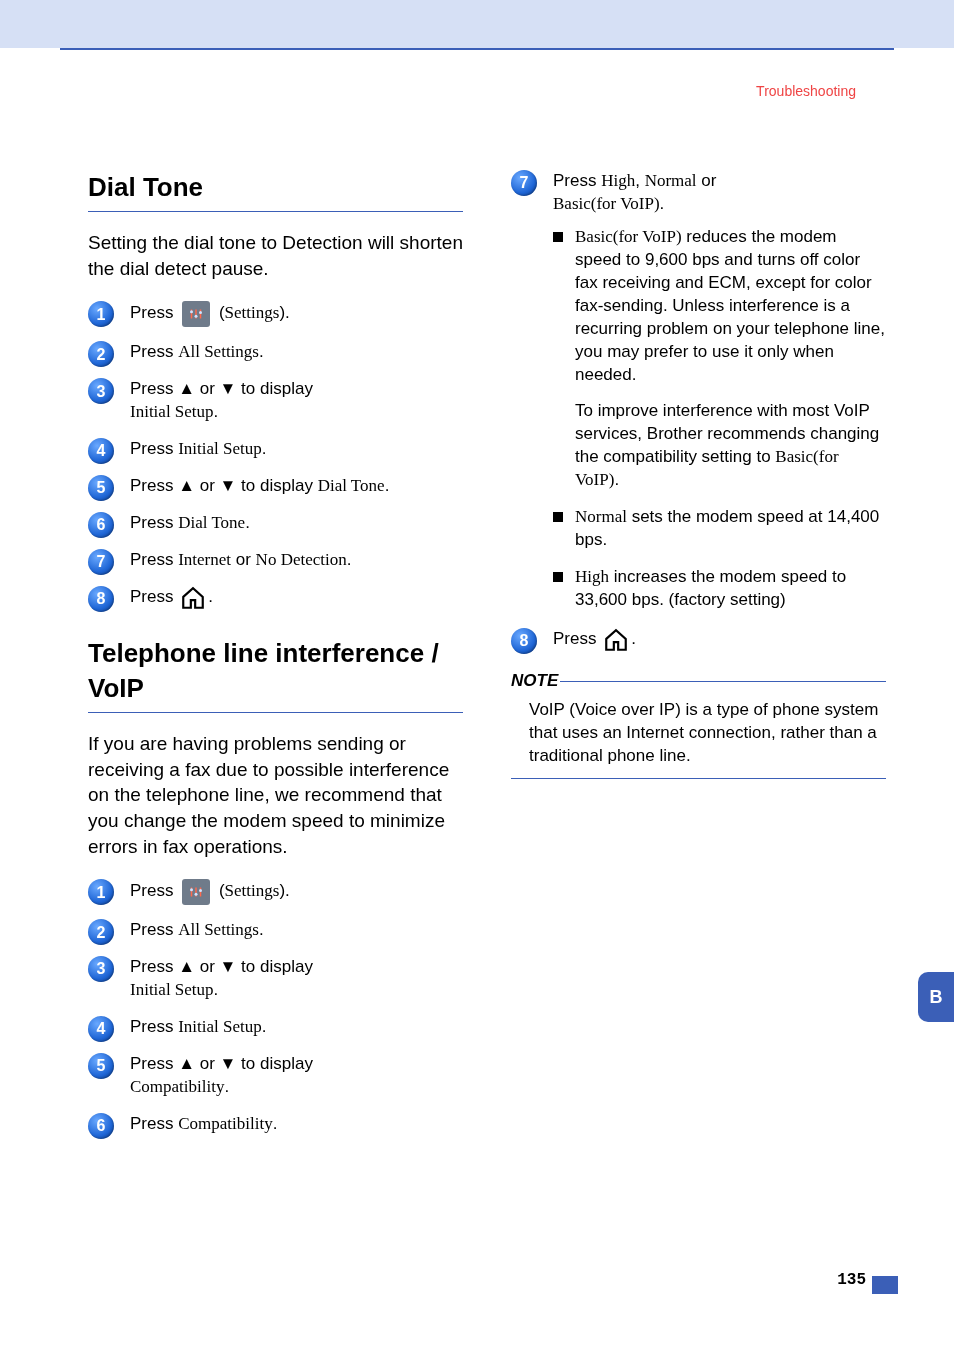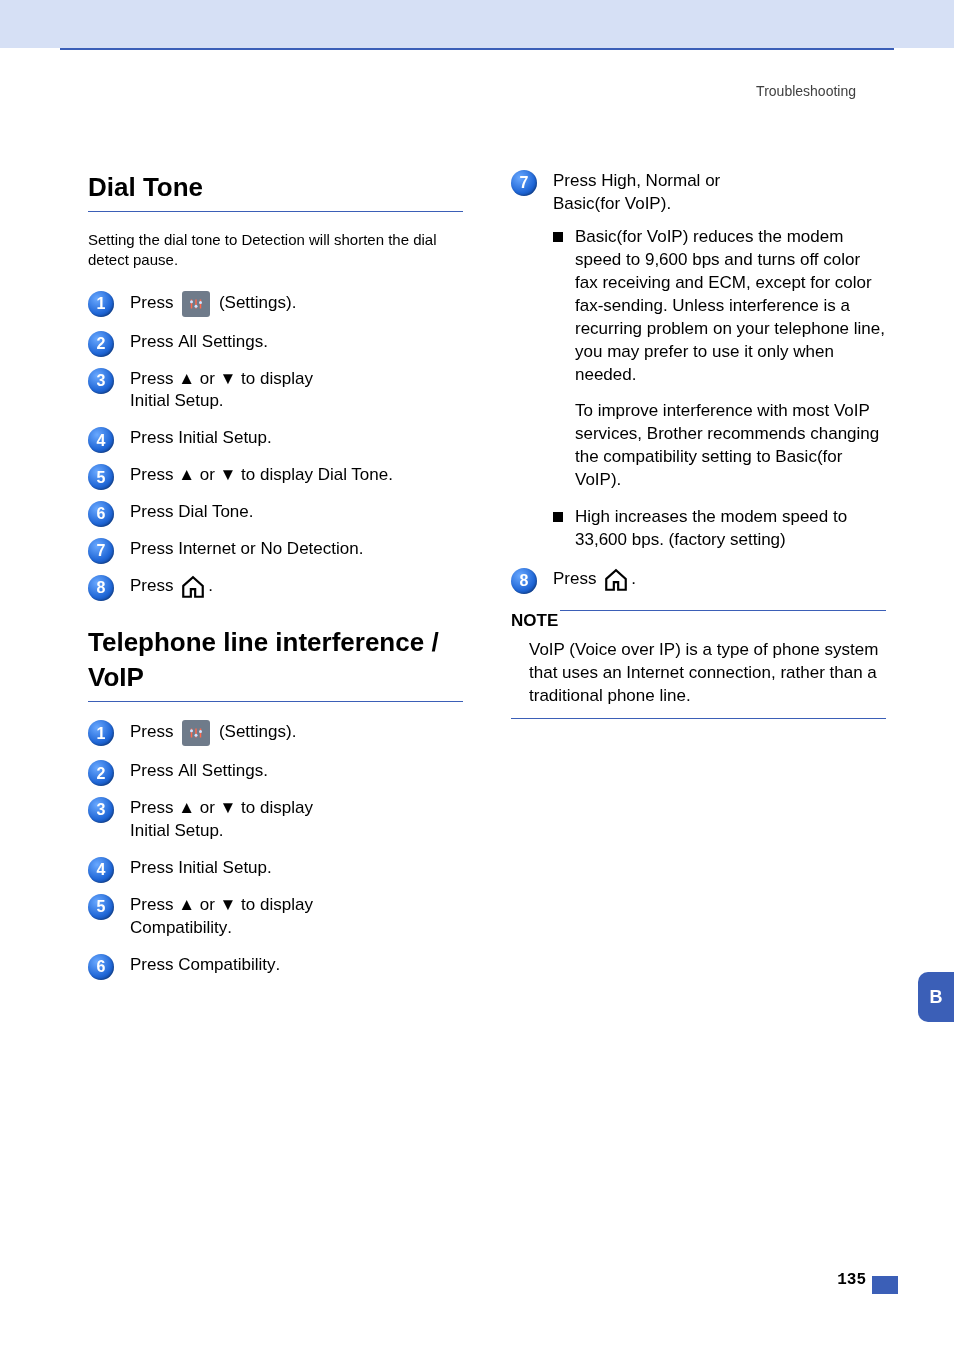--- a/index.html
+++ b/index.html
@@ -19,40 +19,40 @@
   }
   .top-rule {
     border-top: 2px solid #3b5fb7;
     margin: 0 60px 0 60px;
   }
   .header-label {
     position: absolute;
     top: 82px;
     right: 98px;
     font-size: 14px;
-    color: #404040;
+    color: #ef4444;
   }
   .content {
     display: flex;
     gap: 48px;
     padding: 120px 68px 0 88px;
   }
   .col { flex: 1; min-width: 0; }
   h2.section-title {
     font-size: 26px;
     font-weight: bold;
     color: #000;
     margin-bottom: 6px;
   }
   .title-rule {
     border: none;
     border-top: 1.5px solid #3b5fb7;
     margin-bottom: 18px;
   }
-  p.intro { margin-bottom: 20px; font-size: 15px; }
+  p.intro { margin-bottom: 20px; font-size: 19px; }
   ol.steps { list-style: none; padding: 0; margin: 0; }
   ol.steps > li {
     position: relative;
     padding-left: 42px;
     margin-bottom: 14px;
     font-size: 17px;
   }
   .badge {
     position: absolute;
     left: 0;
@@ -62,21 +62,21 @@
     border-radius: 50%;
     background: radial-gradient(circle at 35% 30%, #6aa9ff 0%, #1f66d6 60%, #0b3a8a 100%);
     color: #fff;
     font-weight: bold;
     font-size: 16px;
     display: flex;
     align-items: center;
     justify-content: center;
     box-shadow: inset -1px -1px 2px rgba(0,0,0,.25);
   }
-  .mono { font-family: Liberation Sans, sans-serif; }
+  .mono { font-family: Liberation Serif, serif; }
   .icon-box {
     display: inline-flex;
     width: 28px; height: 26px;
     background: #6f7b8a;
     border-radius: 3px;
     vertical-align: middle;
     align-items: center;
     justify-content: center;
     margin: 0 4px;
   }
@@ -103,21 +103,23 @@
     content: "";
     position: absolute;
     left: 0; top: 6px;
     width: 10px; height: 10px;
     background: #000;
   }
   .sub-para { margin-top: 14px; }
   .note-block { margin-top: 18px; }
   .note-head-row {
     display: flex;
+    align-items: center;
     gap: 2px;
+    font-style: italic;
   }
   .note-head { font-weight: bold; font-size: 17px; }
   .note-line { flex: 1; border-top: 1.5px solid #3b5fb7; }
   .note-body { padding: 6px 0 10px 18px; }
   .note-bottom { border-top: 1.5px solid #3b5fb7; }
   .side-tab {
     position: absolute;
     right: 0;
     top: 972px;
     width: 36px;
@@ -205,20 +207,21 @@
         <span>Press </span><span class="home-icon">
             <svg viewBox="0 0 24 24">
               <path d="M3 11 L12 3 L21 11 L21 21 L14 21 L14 14 L10 14 L10 21 L3 21 Z" fill="none" stroke="#000" stroke-width="2"></path>
             </svg>
           </span><span>.</span>
       </li>
     </ol>
 
     <h2 class="section-title" style="margin-top:26px">Telephone line interference / VoIP</h2>
     <hr class="title-rule">
+    <p class="intro">If you are having problems sending or receiving a fax due to possible interference on the telephone line, we recommend that you change the modem speed to minimize errors in fax operations.</p>
 
     <ol class="steps">
       <li>
         <span class="badge">1</span>
         <span>Press </span><span class="icon-box">
             <svg viewBox="0 0 24 24">
               <path fill="#ff6a4d" d="M6 6v12M12 6v12M18 6v12" stroke="#ff6a4d" stroke-width="2"></path>
               <circle cx="6" cy="9" r="2" fill="#cfe3ff"></circle>
               <circle cx="12" cy="15" r="2" fill="#cfe3ff"></circle>
               <circle cx="18" cy="10" r="2" fill="#cfe3ff"></circle>
@@ -251,20 +254,23 @@
   <div class="col">
     <ol class="steps">
       <li>
         <span class="badge">7</span>
         <span>Press </span><span class="mono">High</span><span>, </span><span class="mono">Normal</span><span> or </span><br><span class="mono">Basic(for VoIP)</span><span>.</span>
 
         <ul class="sub">
           <li>
             <span class="mono">Basic(for VoIP)</span><span> reduces the modem speed to 9,600 bps and turns off color fax receiving and ECM, except for color fax-sending. Unless interference is a recurring problem on your telephone line, you may prefer to use it only when needed.</span>
             <p class="sub-para"><span>To improve interference with most VoIP services, Brother recommends changing the compatibility setting to </span><span class="mono">Basic(for VoIP)</span><span>.</span></p>
+          </li>
+          <li>
+            <span class="mono">Normal</span><span> sets the modem speed at 14,400 bps.</span>
           </li>
           <li>
             <span class="mono">High</span><span> increases the modem speed to 33,600 bps. (factory setting)</span>
           </li>
         </ul>
       </li>
       <li>
         <span class="badge">8</span>
         <span>Press </span><span class="home-icon">
             <svg viewBox="0 0 24 24">

